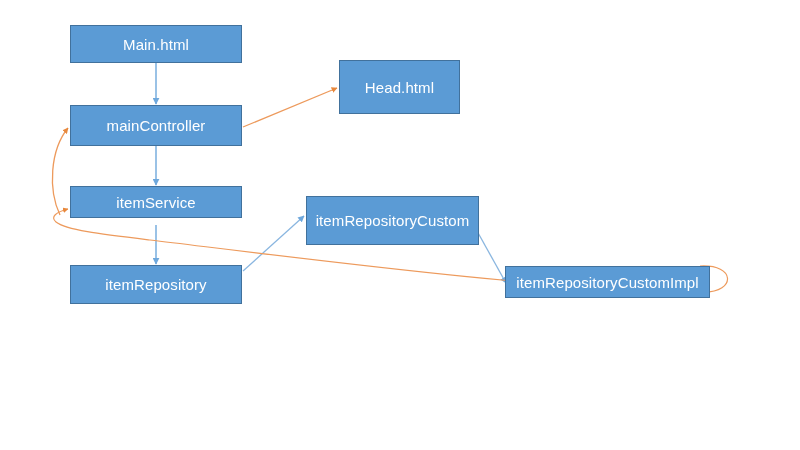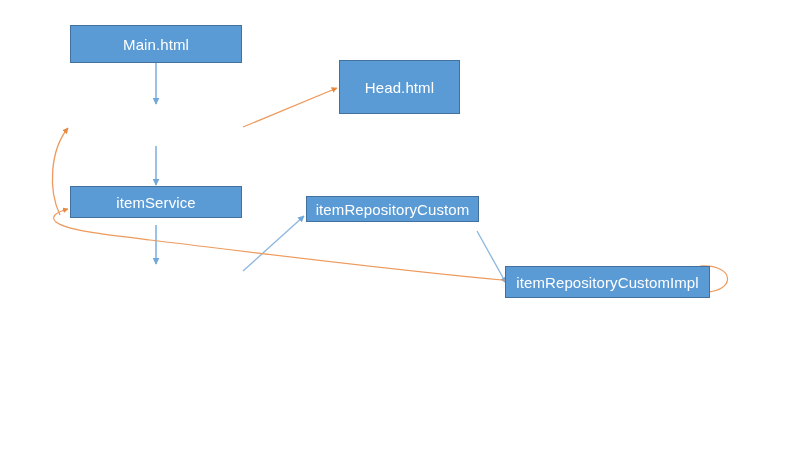--- a/index.html
+++ b/index.html
@@ -77,27 +77,33 @@
   </svg>
 
   <div class="node" style="left:70px; top:25px; width:172px; height:38px;">
     <span>Main.html</span>
   </div>
 
   <div class="node" style="left:339px; top:60px; width:121px; height:54px;">
     <span>Head.html</span>
   </div>
 
+  <div class="node" style="left:70px; top:105px; width:172px; height:41px;">
+    <span>mainController</span>
+  </div>
 
   <div class="node" style="left:70px; top:186px; width:172px; height:32px;">
     <span>itemService</span>
   </div>
 
-  <div class="node" style="left:306px; top:196px; width:173px; height:26px;">
+  <div class="node" style="left:306px; top:196px; width:173px; height:49px;">
     <span>itemRepositoryCustom</span>
   </div>
 
+  <div class="node" style="left:70px; top:265px; width:172px; height:39px;">
+    <span>itemRepository</span>
+  </div>
 
   <div class="node" style="left:505px; top:266px; width:205px; height:32px;">
     <span>itemRepositoryCustomImpl</span>
   </div>
 
 </div>
 
 </body></html>

